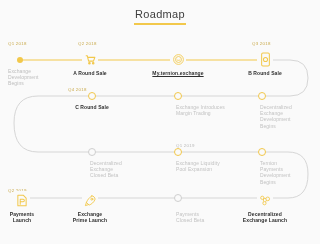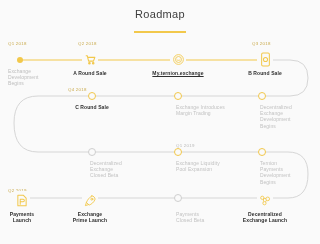--- a/index.html
+++ b/index.html
@@ -8,21 +8,21 @@
     background: #fafafa;
     font-family: "Liberation Sans", sans-serif;
     overflow: hidden;
   }
   #page { position: relative; width: 320px; height: 244px; background: #fafafa; }
 
   
   .title-wrap { position: absolute; left: 0; top: 4px; width: 320px; text-align: center; }
   .title {
     font-size: 11px; color: #3d3d3d; letter-spacing: .3px;
-    display: inline-block; padding-bottom: 10px;
+    display: inline-block; padding-bottom: 2px;
   }
   .title-rule { width: 52px; height: 2px; background: #f2c84b; margin: 1px auto 0; }
 
   
   .track { position: absolute; left: 0; top: 0; width: 320px; height: 244px; }
 
   
   .node { position: absolute; transform: translate(-50%, -50%); }
 
   .dot-solid { width: 6px; height: 6px; border-radius: 50%; background: #f2c84b; }

